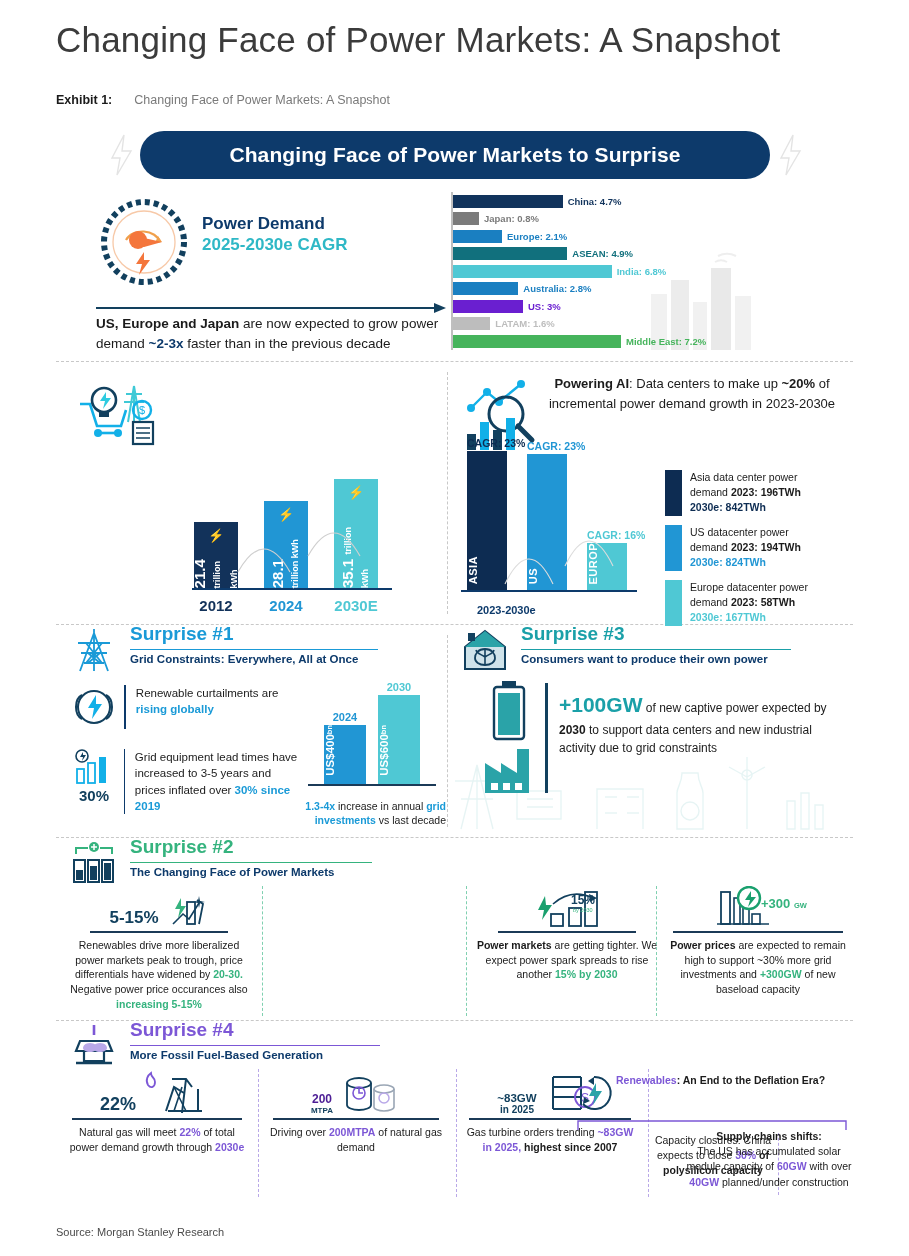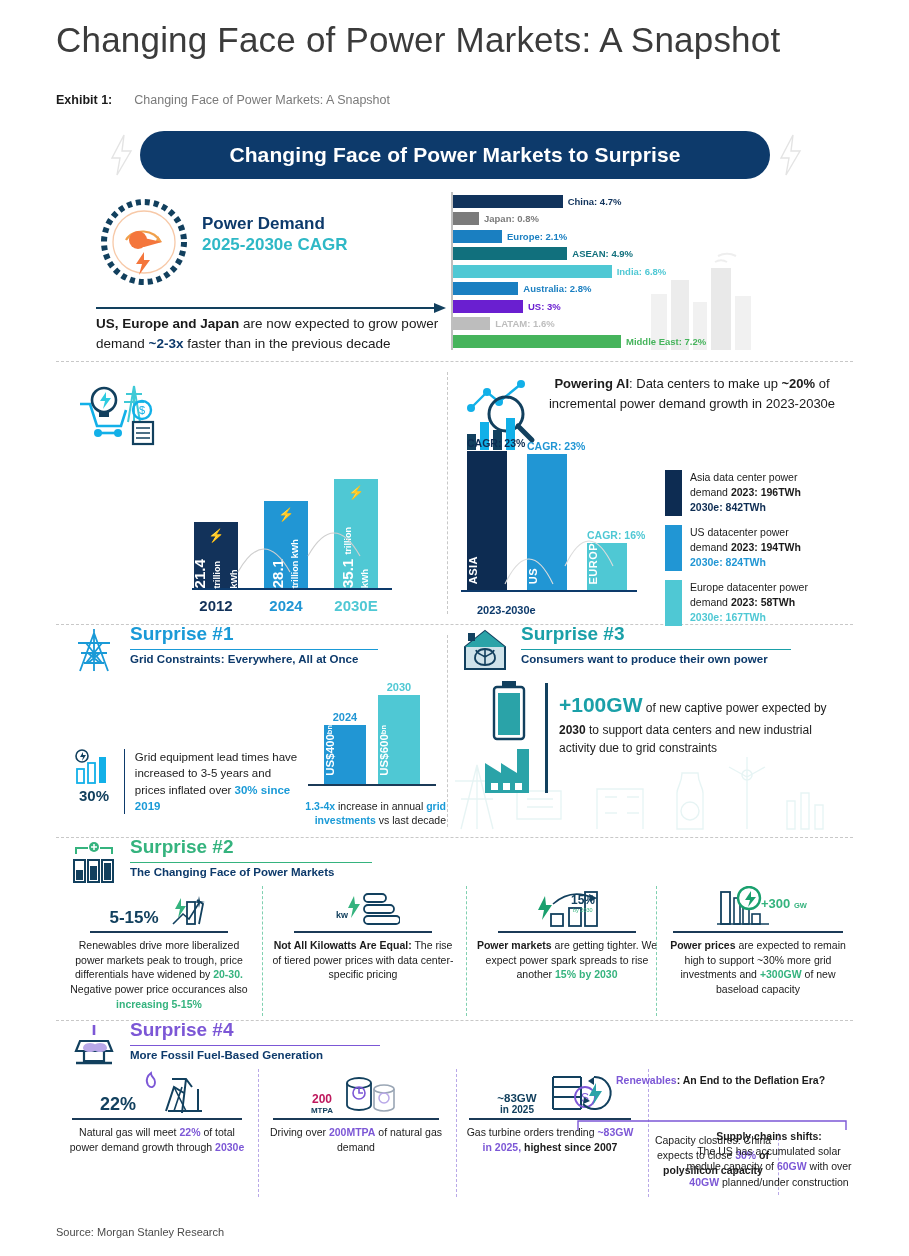--- a/index.html
+++ b/index.html
@@ -363,20 +363,31 @@
   <div class="row3">
     <div class="cellL">
       <div class="s-head">
         <svg class="s-icon" viewBox="0 0 48 46">
           <path d="M24 2v42M10 44L24 6l14 38M8 16h32M11 26h26M14 36h20M16 16l16 20M32 16L16 36M18 26l12 10M30 26L18 36" stroke="#1a9ad7" stroke-width="1.8" fill="none"></path>
         </svg>
         <div class="s-title" style="color:#1a9ad7">Surprise #1</div>
         <div class="s-rule" style="width:248px;background:#1a9ad7"></div>
         <div class="s-sub">Grid Constraints: Everywhere, All at Once</div>
       </div>
+      <div class="bullet" style="left:14px; top:60px; width:230px;">
+        <svg class="bl-ic" viewBox="0 0 48 44">
+          <circle cx="24" cy="22" r="16" fill="none" stroke="#12405e" stroke-width="2"></circle>
+          <path d="M12 10c-8 4-8 20 0 24M36 10c8 4 8 20 0 24" fill="none" stroke="#12405e" stroke-width="2"></path>
+          <path d="M26 10l-8 13h6l-2 11 10-15h-6z" fill="#12b0e8"></path>
+        </svg>
+        <div class="bl-bar"></div>
+        <div class="bl-tx">
+          <span>Renewable curtailments are </span><span class="blue">rising globally</span>
+        </div>
+      </div>
       <div class="bullet" style="left:14px; top:124px; width:232px;">
         <div style="width:48px;flex:0 0 48px;text-align:center">
           <svg style="width:44px;height:36px" viewBox="0 0 44 36">
             <circle cx="10" cy="7" r="6" fill="none" stroke="#12405e" stroke-width="1.6"></circle>
             <path d="M11 3l-3 5h3l-1 4 4-6h-3z" fill="#12405e"></path>
             <rect x="5" y="20" width="7" height="14" fill="none" stroke="#12b0e8" stroke-width="1.8"></rect>
             <rect x="16" y="14" width="7" height="20" fill="none" stroke="#12b0e8" stroke-width="1.8"></rect>
             <rect x="27" y="8" width="7" height="26" fill="#12b0e8"></rect>
           </svg>
           <div style="font-size:15px;font-weight:bold;color:#12405e;margin-top:-2px">30%</div>
@@ -476,35 +487,20 @@
           <path d="M32 2l1 5 5 1-5 1-1 5-1-5-5-1 5-1z" fill="#12405e"></path>
         </svg>
       </div>
       <div class="rule"></div>
       <div class="tx">
         <span>Renewables drive more liberalized power markets peak to trough, price differentials have widened by </span><span class="grn">20-30.</span><span> Negative power price occurances also </span><span class="grn">increasing 5-15%</span>
       </div>
     </div>
     <div class="vdash" style="left:206px"></div>
 
-    <div class="q4" style="left:212px">
-      <div class="ic">
-        <svg style="width:74px;height:36px" viewBox="0 0 74 36">
-          <text x="10" y="26" font-size="9" font-weight="bold" fill="#12405e" font-family="Liberation Sans">kw</text>
-          <path d="M28 4l-6 12h5l-2 10 9-14h-5z" fill="#35b37e"></path>
-          <rect x="38" y="2" width="22" height="8" rx="4" fill="none" stroke="#12405e" stroke-width="1.8"></rect>
-          <rect x="38" y="13" width="30" height="8" rx="4" fill="none" stroke="#12405e" stroke-width="1.8"></rect>
-          <rect x="38" y="24" width="36" height="8" rx="4" fill="none" stroke="#12405e" stroke-width="1.8"></rect>
-        </svg>
-      </div>
-      <div class="rule"></div>
-      <div class="tx">
-        <b>Not All Kilowatts Are Equal:</b><span> The rise of tiered power prices with data center-specific pricing</span>
-      </div>
-    </div>
     <div class="vdash" style="left:410px"></div>
 
     <div class="q4" style="left:416px">
       <div class="ic">
         <svg style="width:88px;height:40px" viewBox="0 0 88 40">
           <path d="M22 8l-7 14h6l-2 10 10-15h-6z" fill="#1aa06e"></path>
           <rect x="28" y="26" width="12" height="12" fill="none" stroke="#12405e" stroke-width="1.8"></rect>
           <rect x="46" y="20" width="12" height="18" fill="none" stroke="#12405e" stroke-width="1.8"></rect>
           <rect x="62" y="4" width="12" height="34" fill="none" stroke="#12405e" stroke-width="1.8"></rect>
           <path d="M30 16q18-16 40-6" fill="none" stroke="#12405e" stroke-width="1.6"></path>
@@ -571,21 +567,21 @@
       <div class="rule" style="width:170px"></div>
       <div class="tx">
         <span>Natural gas will meet </span><span class="pur">22%</span><span> of total power demand growth through </span><span class="pur">2030e</span>
       </div>
     </div>
     <div class="vdash-p" style="left:202px"></div>
 
     <div class="q5" style="left:210px; width:180px">
       <div class="ic">
         <div style="text-align:center;margin-right:6px">
-          <div style="font-size:12px;font-weight:bold;color:#be185d">200</div>
+          <div style="font-size:12px;font-weight:bold;color:#4c1d95">200</div>
           <div style="font-size:8px;font-weight:bold;color:#12405e">MTPA</div>
         </div>
         <svg style="width:62px;height:40px" viewBox="0 0 62 40">
           <ellipse cx="20" cy="8" rx="12" ry="5" fill="none" stroke="#12405e" stroke-width="1.8"></ellipse>
           <path d="M8 8v22a12 5 0 0 0 24 0V8" fill="none" stroke="#12405e" stroke-width="1.8"></path>
           <circle cx="20" cy="18" r="6" fill="none" stroke="#7c57d6" stroke-width="1.6"></circle>
           <path d="M20 13v5h4" stroke="#7c57d6" stroke-width="1.6" fill="none"></path>
           <ellipse cx="45" cy="14" rx="10" ry="4" fill="none" stroke="#9aa6b5" stroke-width="1.6"></ellipse>
           <path d="M35 14v18a10 4 0 0 0 20 0V14" fill="none" stroke="#9aa6b5" stroke-width="1.6"></path>
           <circle cx="45" cy="23" r="5" fill="none" stroke="#b9a8e8" stroke-width="1.5"></circle>

